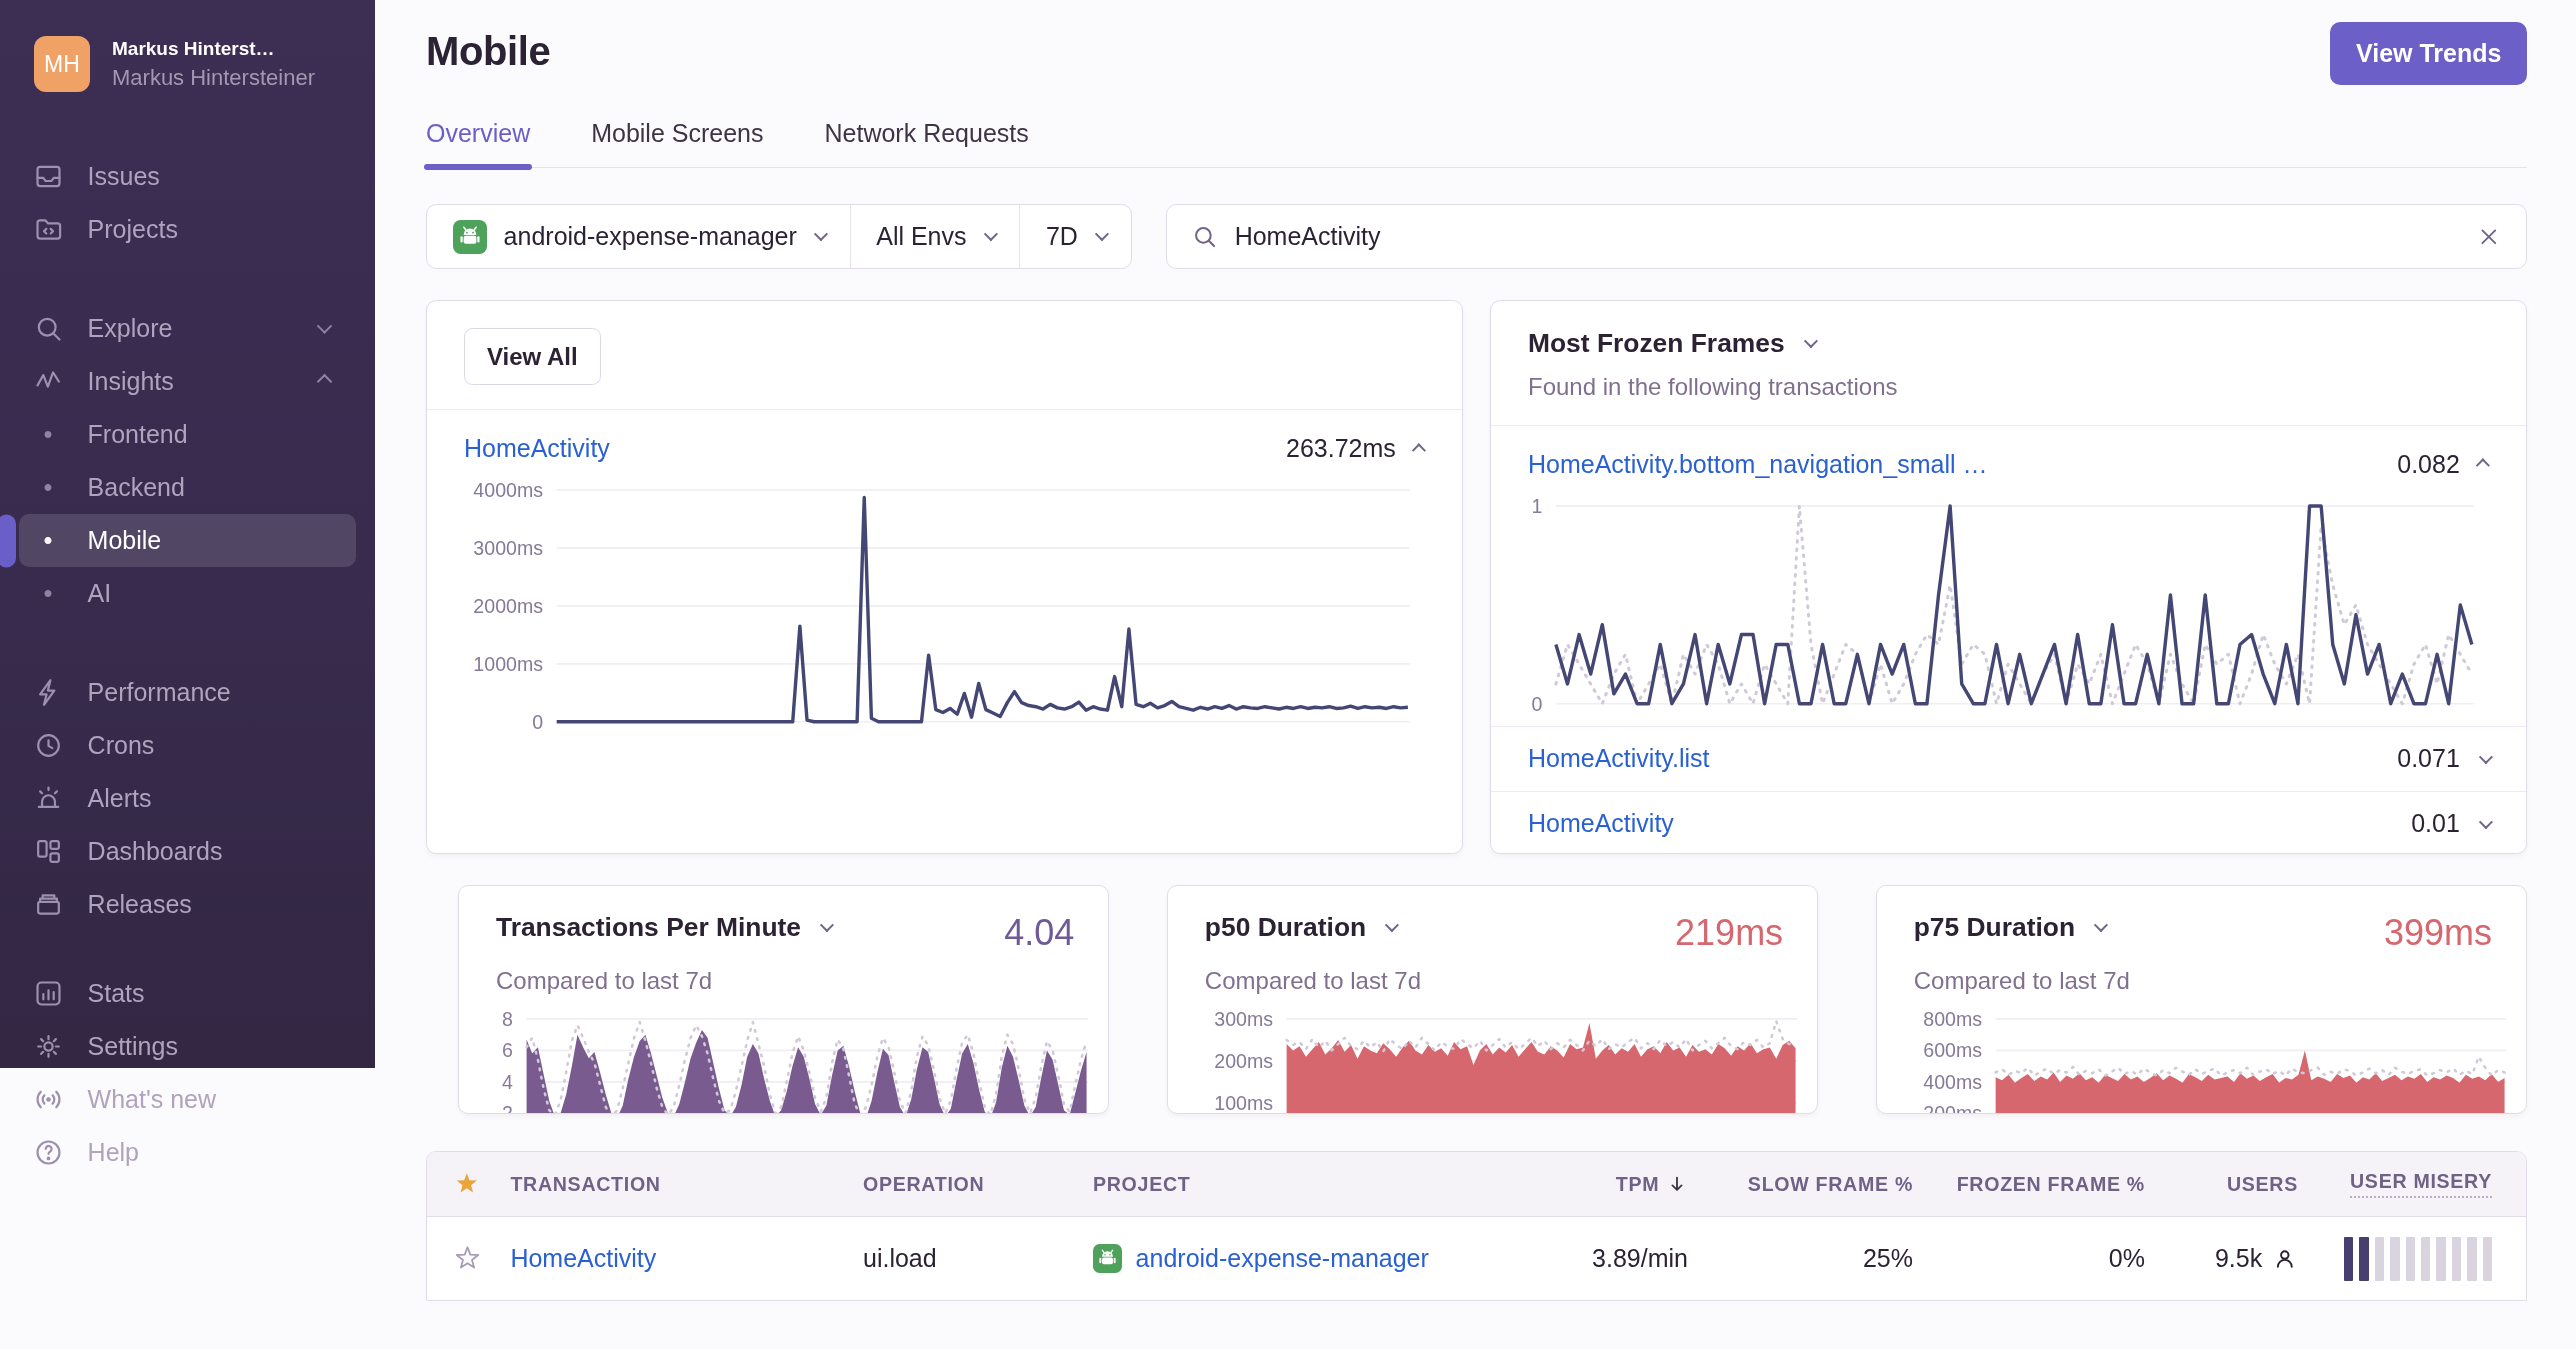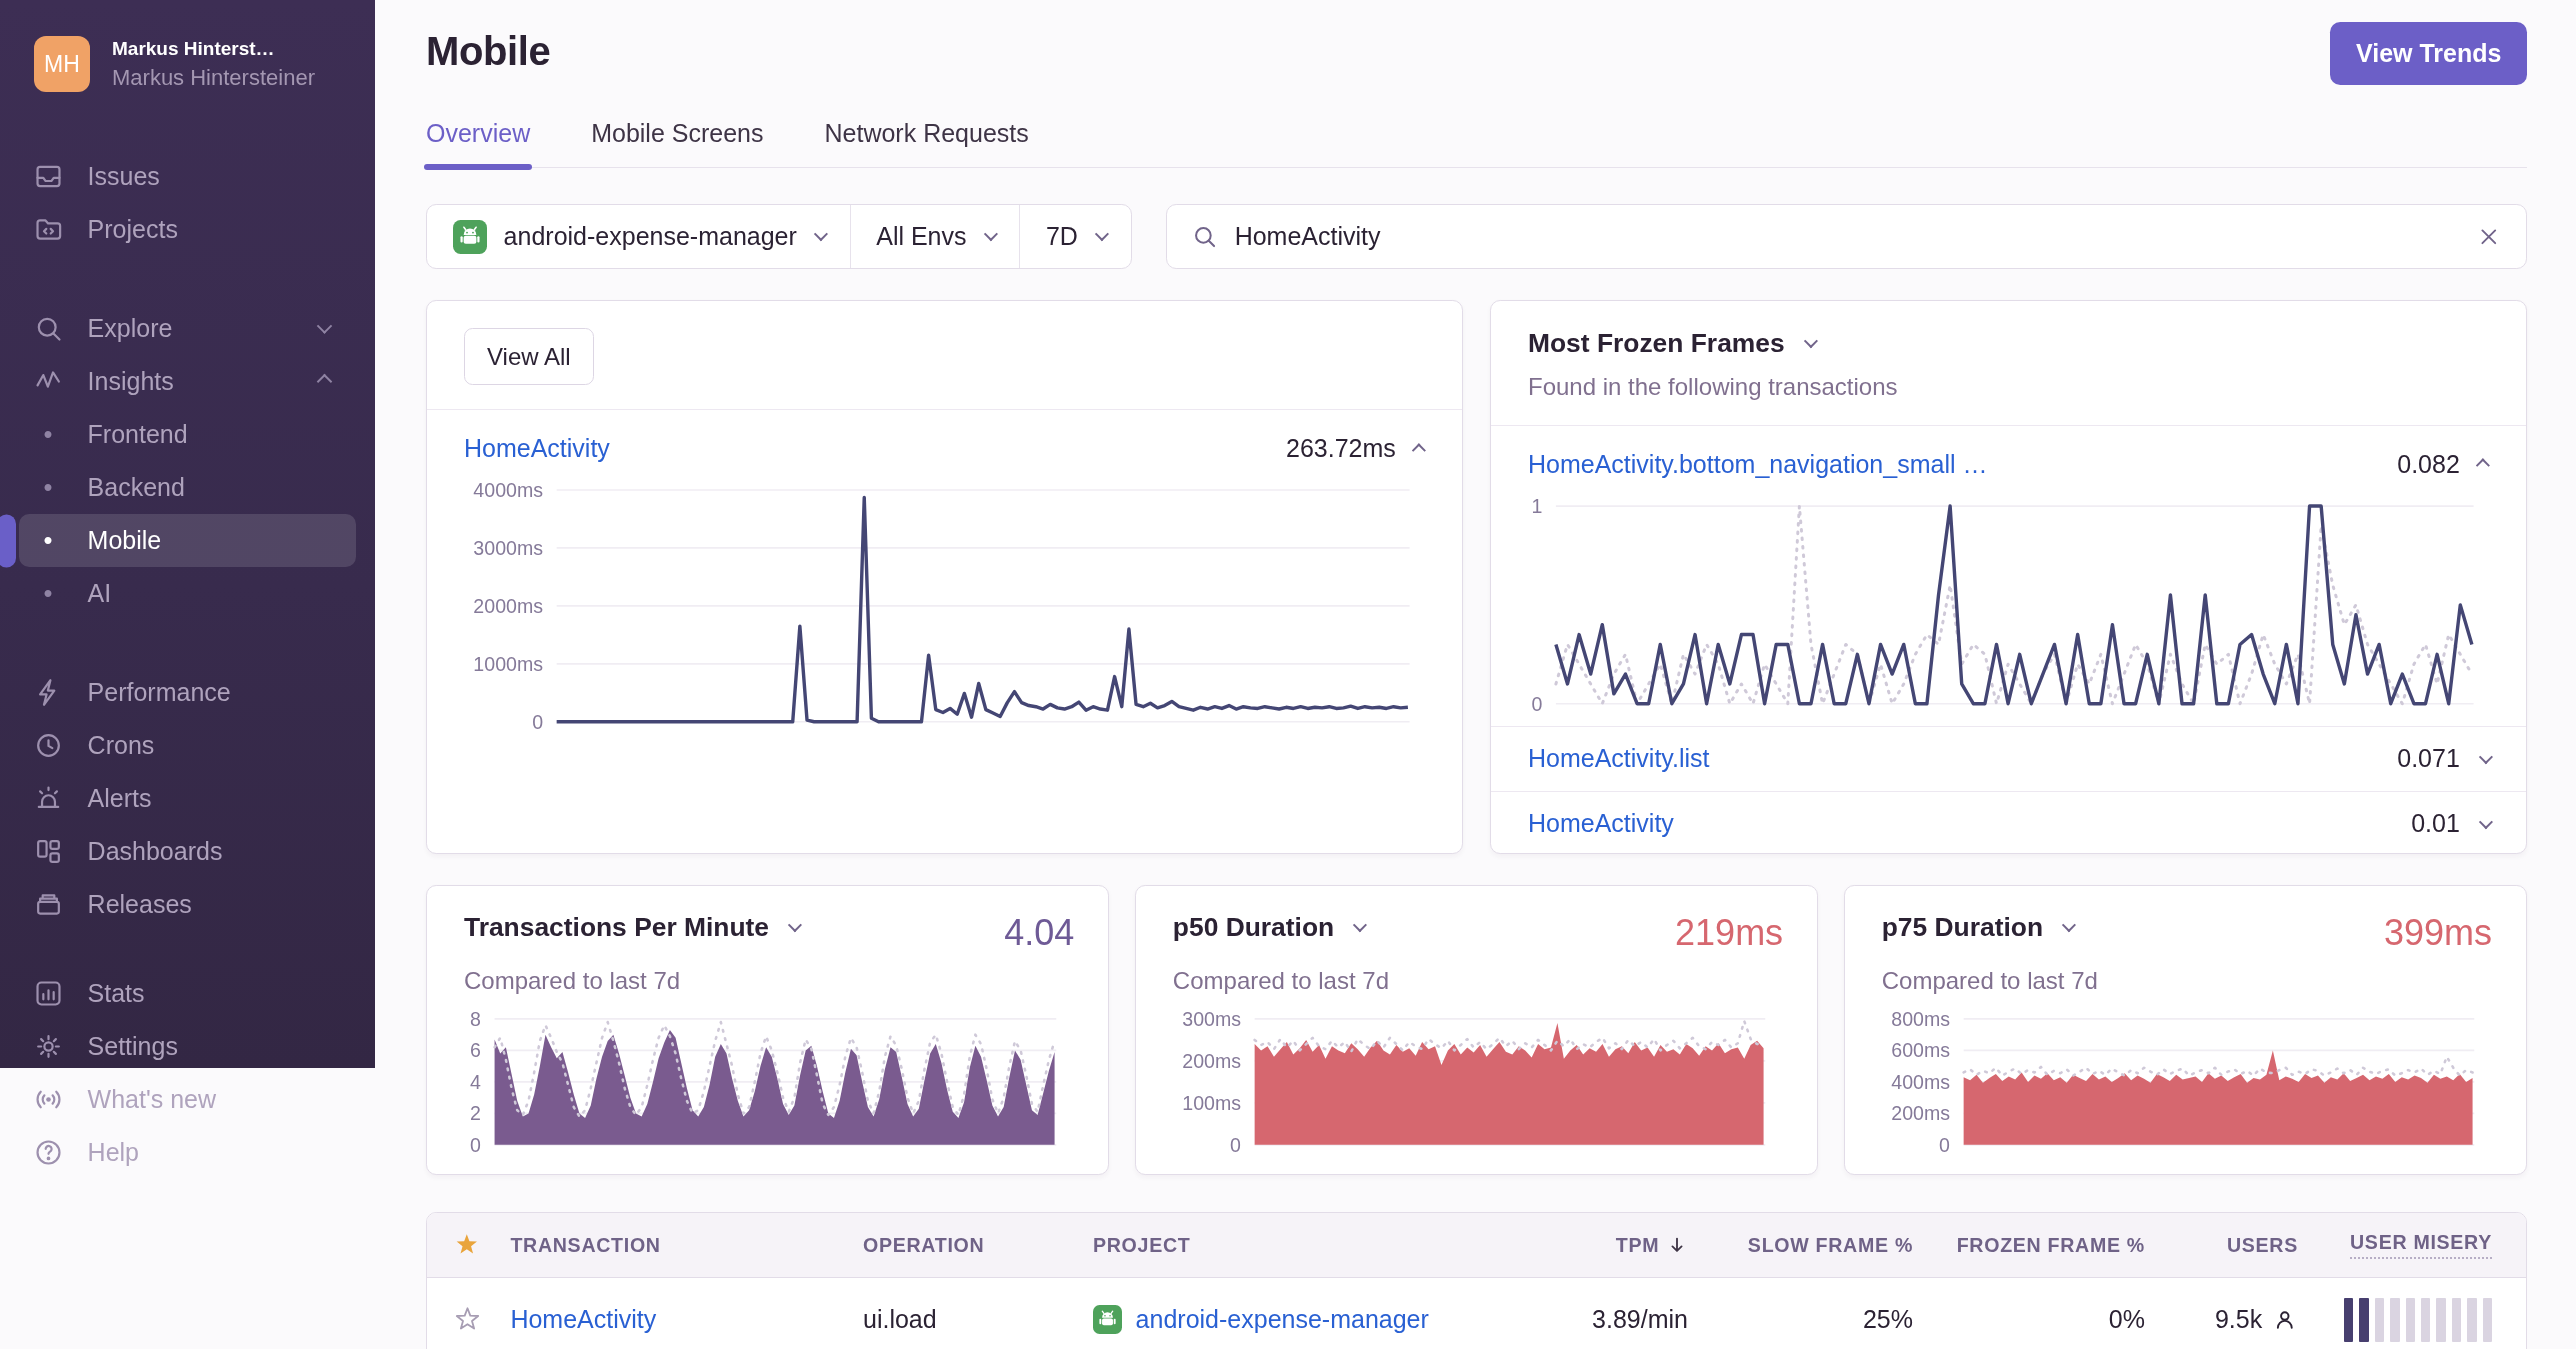--- a/index.html
+++ b/index.html
@@ -94,33 +94,33 @@
     background: #fff; border: 1.7px solid #E2DCE8; border-radius: 10.2px;
     box-shadow: 0 2.6px 5.1px rgba(43,34,51,0.04); overflow: hidden;
   }
   .card-tall { height: 554px; display: flex; flex-direction: column; }
   .card-head { display: flex; justify-content: space-between; align-items: center; padding: 27px 34px 24px 37px; border-bottom: 1.7px solid #EDE8F1; }
   .card-title-line { display: flex; align-items: center; gap: 19px; }
   .card-title { font-size: 26.4px; font-weight: 700; color: #2B2233; }
   .card-sub { font-size: 24px; color: #80708F; margin-top: 13.6px; }
   .btn-secondary {
     background: #fff; color: #2B2233; border: 1.7px solid #DDD6E4; border-radius: 8.5px;
-    font-size: 24px; font-weight: 400; padding: 13.6px 22px; cursor: pointer;
+    font-size: 24px; font-weight: 700; padding: 13.6px 22px; cursor: pointer;
     font-family: "Liberation Sans", sans-serif;
   }
   .screen-row { display: flex; justify-content: space-between; align-items: center; padding: 24px 37px 10.2px 37px; }
   .link { color: #2960D3; font-size: 25px; cursor: pointer; text-decoration: none; }
   .row-value-group { display: flex; align-items: center; gap: 19px; }
   .row-value { font-size: 25px; color: #2B2233; }
   .chart-wrap { padding: 5.1px 31px 0 24px; }
   .flex-spacer { flex: 1; }
   .mini-row { display: flex; justify-content: space-between; align-items: center; height: 65px; padding: 0 37px; border-top: 1.7px solid #EDE8F1; flex: 0 0 65px; }
 
   .cards-row2 { display: grid; grid-template-columns: 1fr 1fr 1fr; gap: 25.6px; margin-top: 31px; }
-  .stat-card { height: 290px; padding: 25.6px 34px 17px 37px; }
+  .stat-card { height: 229px; padding: 25.6px 34px 17px 37px; margin-left: 32px; }
   .stat-head { display: flex; justify-content: space-between; align-items: flex-start; }
   .stat-value { font-size: 36px; font-weight: 400; }
   .stat-value.purple { color: #6E5A96; }
   .stat-value.red { color: #D6676F; }
   .stat-chart { margin-top: 12px; margin-left: -13.6px; }
 
   
   .table { margin-top: 37px; background: #fff; border: 1.7px solid #E2DCE8; border-radius: 10.2px 10.2px 0 0; overflow: hidden; }
   .thead {
     display: flex; align-items: center; height: 65px; background: #F6F3F8; border-bottom: 1.7px solid #E2DCE8;

